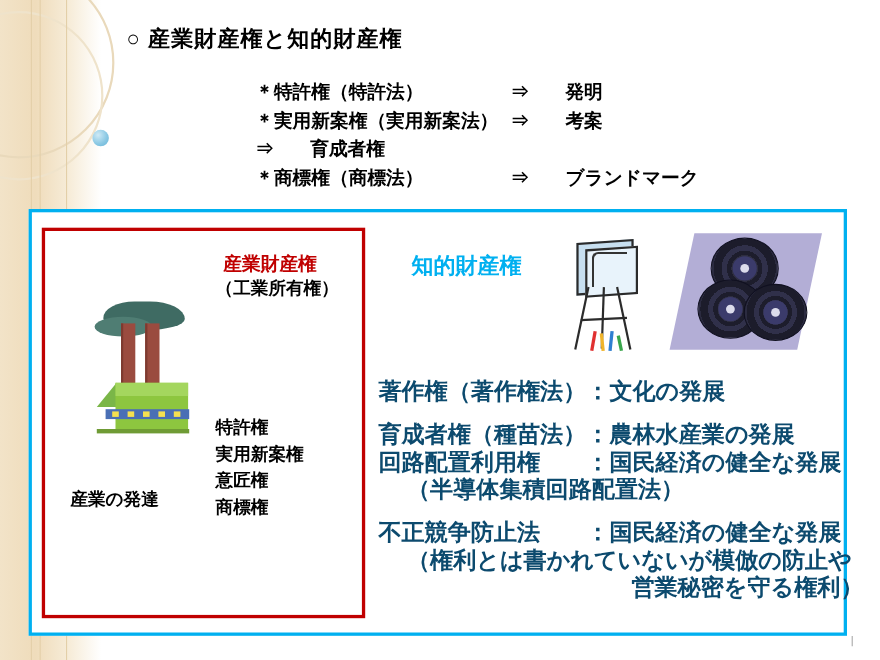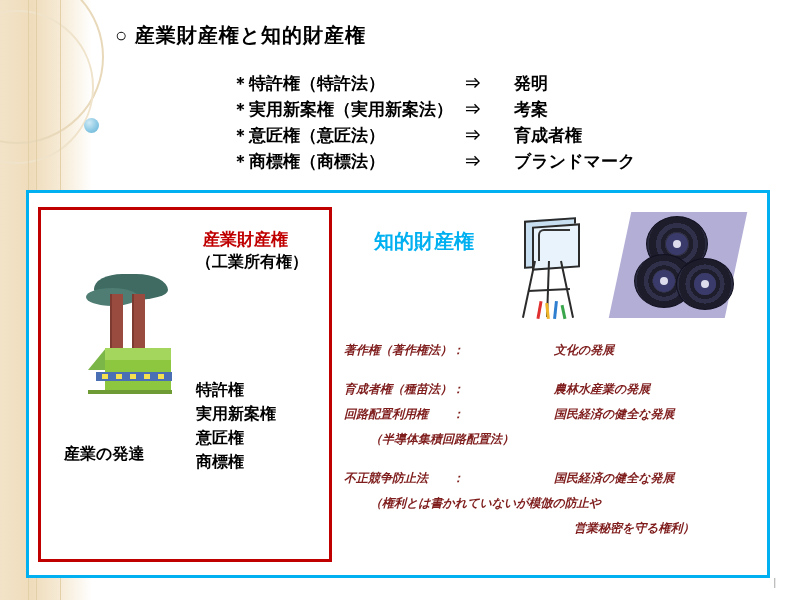--- a/index.html
+++ b/index.html
@@ -335,25 +335,24 @@
   }
   .disc.d1 { left: 26px; top: 4px; width: 60px; height: 54px; }
   .disc.d2 { left: 14px; top: 42px; width: 58px; height: 52px; }
   .disc.d3 { left: 56px; top: 46px; width: 56px; height: 50px; }
 
   
   .right-text {
     position: absolute;
     left: 344px;
     top: 342px;
-    font-size: 12px;
-    font-weight: bold;
-    color: #7f1d1d;
-    white-space: nowrap;
-    font-style: italic;
+    font-size: 21px;
+    font-weight: bold;
+    color: #0c4a6e;
+    white-space: nowrap;
   }
   .rt-line {
     display: flex;
     align-items: baseline;
     height: 25px;
   }
   .rt-line .c1 { width: 210px; }
   .rt-line .c2 { }
   .rt-gap { height: 14px; }
   .rt-indent { padding-left: 26px; }
@@ -388,21 +387,20 @@
       <span class="r-left">＊特許権（特許法）</span>
       <span class="r-arrow">⇒</span>
       <span>発明</span>
     </div>
     <div class="rights-row">
       <span class="r-left">＊実用新案権（実用新案法）</span>
       <span class="r-arrow">⇒</span>
       <span>考案</span>
     </div>
     <div class="rights-row">
-      <span class="r-left">＊意匠権（意匠法）</span>
       <span class="r-arrow">⇒</span>
       <span>育成者権</span>
     </div>
     <div class="rights-row">
       <span class="r-left">＊商標権（商標法）</span>
       <span class="r-arrow">⇒</span>
       <span>ブランドマーク</span>
     </div>
   </div>
 

